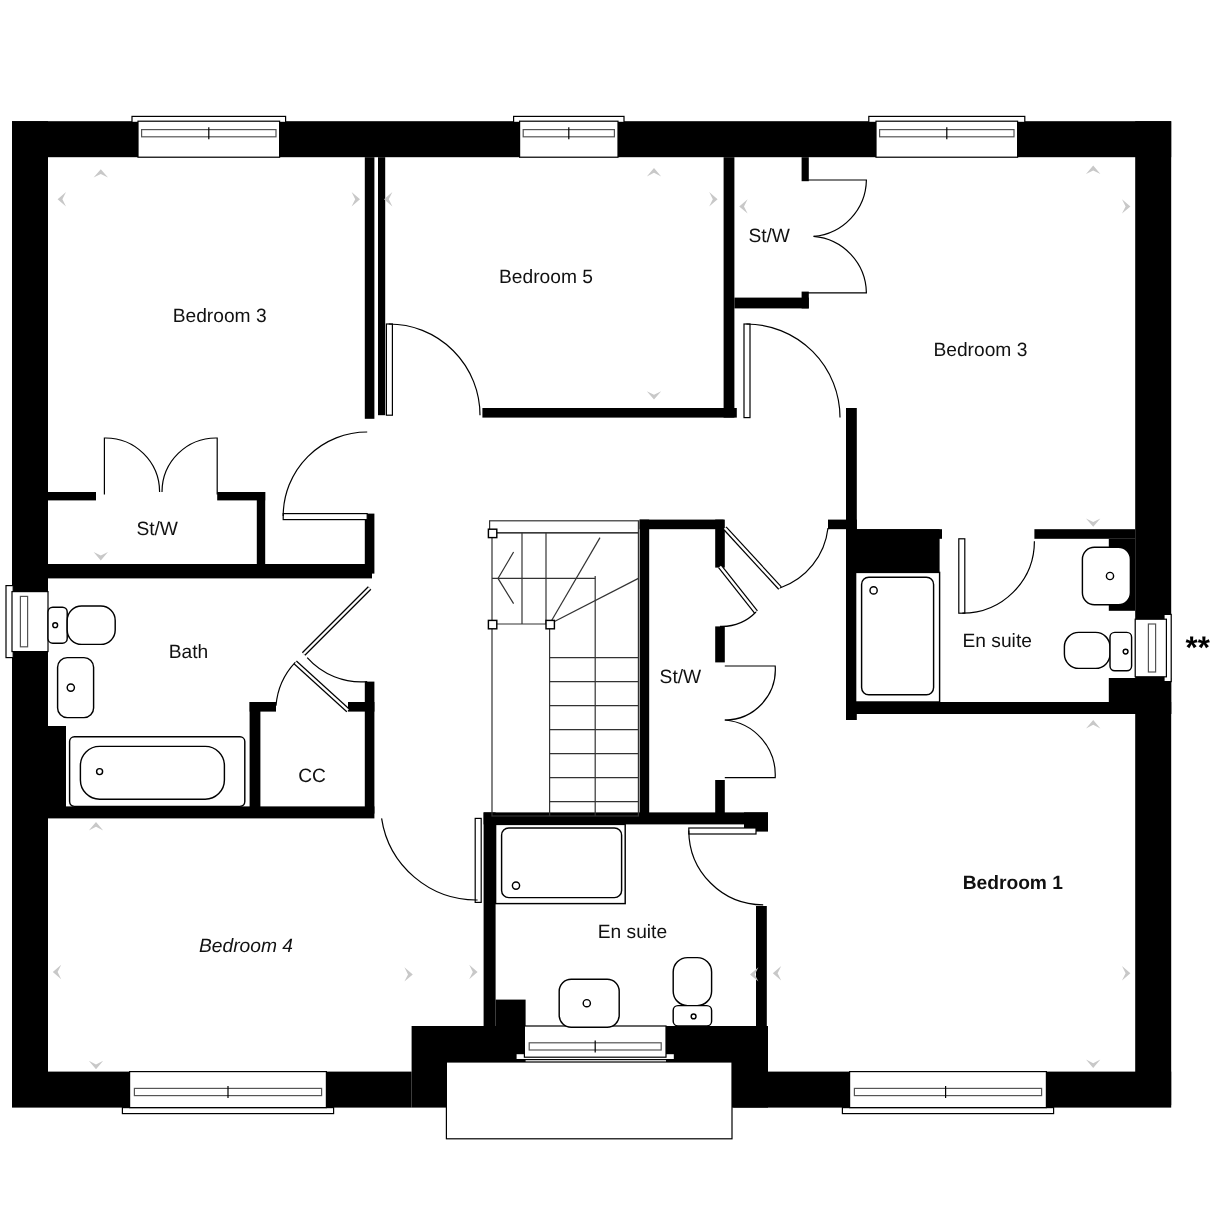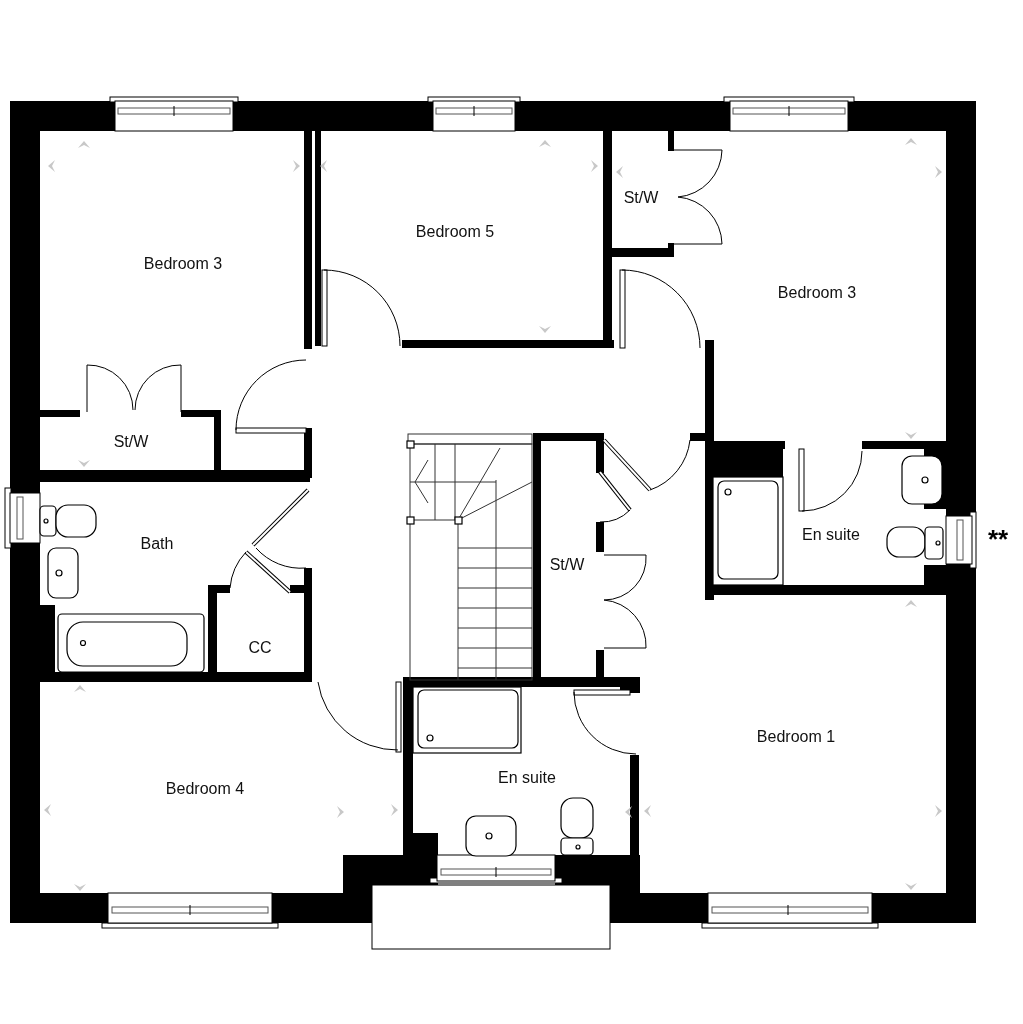--- a/index.html
+++ b/index.html
@@ -284,16 +284,16 @@
 <div class="lbl" style="left:183px; top:264px;">Bedroom 3</div>
 <div class="lbl" style="left:455px; top:232px;">Bedroom 5</div>
 <div class="lbl" style="left:817px; top:293px;">Bedroom 3</div>
 <div class="lbl" style="left:131px; top:442px;">St/W</div>
 <div class="lbl" style="left:641px; top:198px;">St/W</div>
 <div class="lbl" style="left:567px; top:565px;">St/W</div>
 <div class="lbl" style="left:157px; top:544px;text-align:center;">Bath</div>
 <div class="lbl" style="left:260px; top:648px;">CC</div>
 <div class="lbl" style="left:831px; top:535px;">En suite</div>
 <div class="lbl" style="left:527px; top:778px;">En suite</div>
-<div class="lbl" style="left:205px; top:789px;">Bedroom 4</div>
-<div class="lbl" style="left:796px; top:737px;">Bedroom 1</div>
+<div class="lbl" style="left:205px; top:789px;font-style:italic;">Bedroom 4</div>
+<div class="lbl" style="left:844px; top:737px;font-weight:bold;">Bedroom 1</div>
 
 <div class="note" style="left:988px; top:524px;">**</div>
 
 </body></html>

